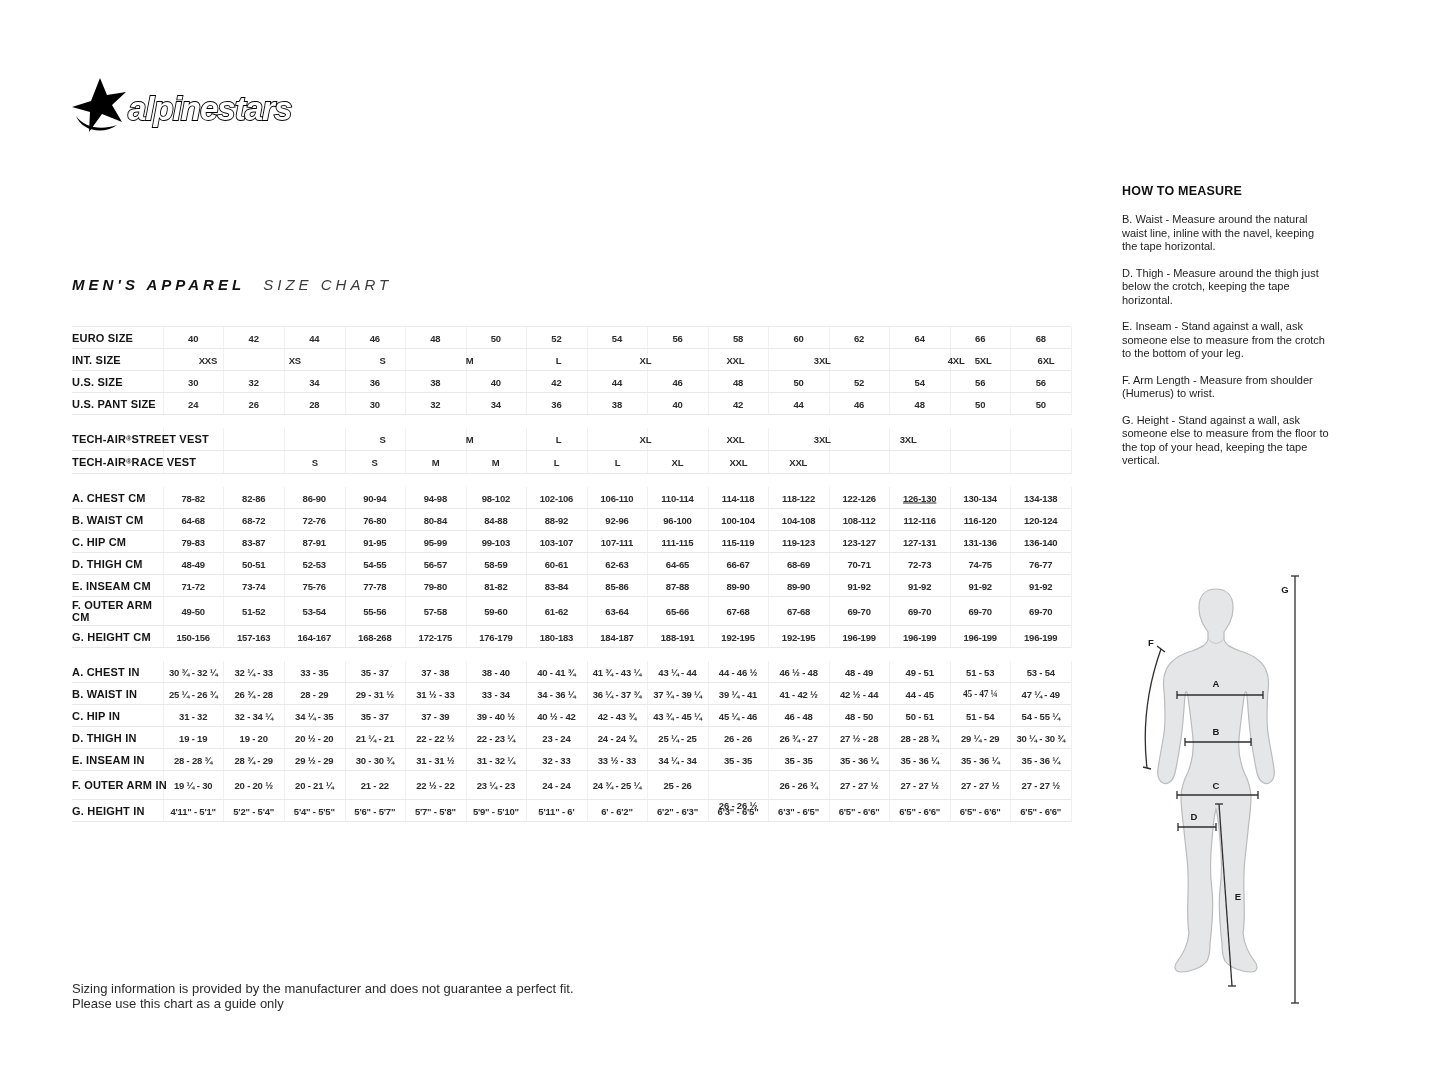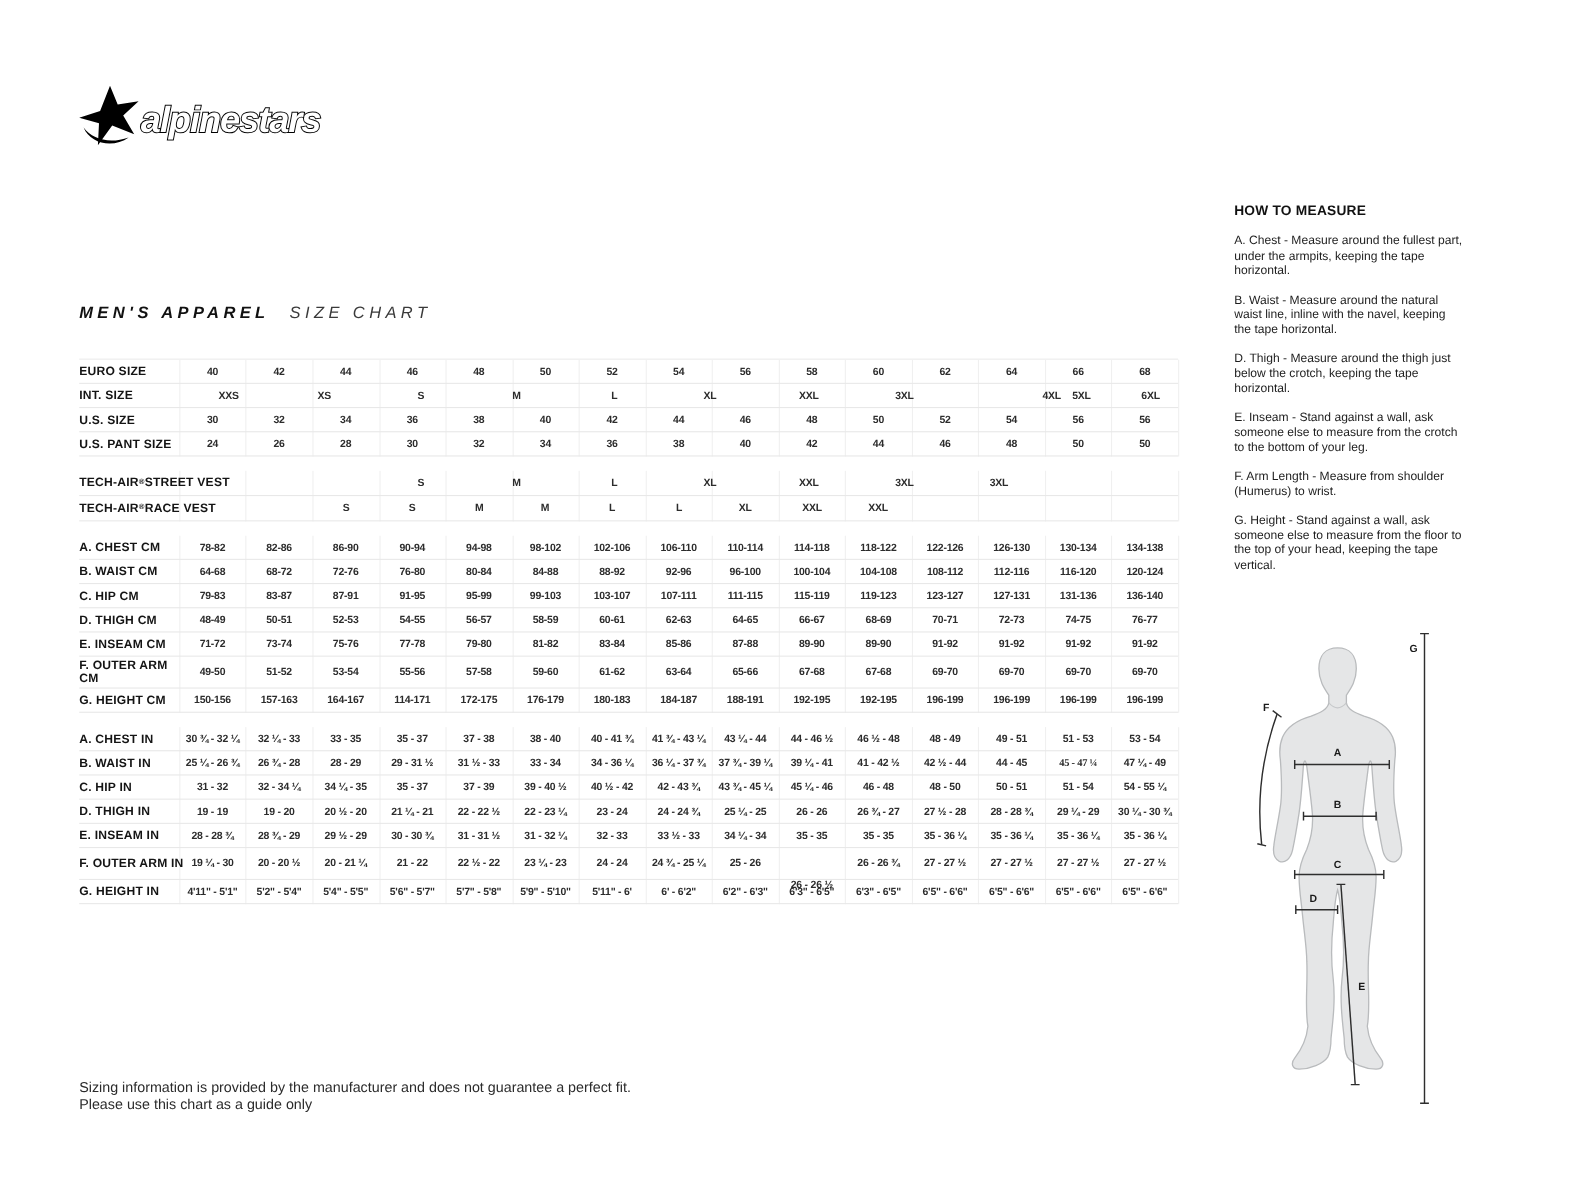--- a/index.html
+++ b/index.html
@@ -208,21 +208,21 @@
         <span class="cell" style="left: 24.25%;">86-90</span>
         <span class="cell" style="left: 30.31%;">90-94</span>
         <span class="cell" style="left: 36.37%;">94-98</span>
         <span class="cell" style="left: 42.43%;">98-102</span>
         <span class="cell" style="left: 48.49%;">102-106</span>
         <span class="cell" style="left: 54.55%;">106-110</span>
         <span class="cell" style="left: 60.61%;">110-114</span>
         <span class="cell" style="left: 66.67%;">114-118</span>
         <span class="cell" style="left: 72.73%;">118-122</span>
         <span class="cell" style="left: 78.79%;">122-126</span>
-        <span class="cell" style="left: 84.85%;">126-130</span>
+        <span class="cell" style="left: 84.85%; text-decoration: underline;">126-130</span>
         <span class="cell" style="left: 90.91%;">130-134</span>
         <span class="cell" style="left: 96.97%;">134-138</span>
       </div>
       <div class="trow">
         <span class="row-label">B. WAIST CM</span>
         <span class="cell" style="left: 12.13%;">64-68</span>
         <span class="cell" style="left: 18.19%;">68-72</span>
         <span class="cell" style="left: 24.25%;">72-76</span>
         <span class="cell" style="left: 30.31%;">76-80</span>
         <span class="cell" style="left: 36.37%;">80-84</span>
@@ -307,21 +307,21 @@
         <span class="cell" style="left: 78.79%;">69-70</span>
         <span class="cell" style="left: 84.85%;">69-70</span>
         <span class="cell" style="left: 90.91%;">69-70</span>
         <span class="cell" style="left: 96.97%;">69-70</span>
       </div>
       <div class="trow">
         <span class="row-label">G. HEIGHT CM</span>
         <span class="cell" style="left: 12.13%;">150-156</span>
         <span class="cell" style="left: 18.19%;">157-163</span>
         <span class="cell" style="left: 24.25%;">164-167</span>
-        <span class="cell" style="left: 30.31%;">114-171</span>
+        <span class="cell" style="left: 30.31%;">168-268</span>
         <span class="cell" style="left: 36.37%;">172-175</span>
         <span class="cell" style="left: 42.43%;">176-179</span>
         <span class="cell" style="left: 48.49%;">180-183</span>
         <span class="cell" style="left: 54.55%;">184-187</span>
         <span class="cell" style="left: 60.61%;">188-191</span>
         <span class="cell" style="left: 66.67%;">192-195</span>
         <span class="cell" style="left: 72.73%;">192-195</span>
         <span class="cell" style="left: 78.79%;">196-199</span>
         <span class="cell" style="left: 84.85%;">196-199</span>
         <span class="cell" style="left: 90.91%;">196-199</span>
@@ -470,21 +470,20 @@
         <span class="cell" style="left: 84.85%;">6'5" - 6'6"</span>
         <span class="cell" style="left: 90.91%;">6'5" - 6'6"</span>
         <span class="cell" style="left: 96.97%;">6'5" - 6'6"</span>
       </div>
     </div>
   </div>
 
 <div class="measure-col">
   <div class="measure-heading">HOW TO MEASURE</div>
   <div id="measure-items">
-      <p>A. Chest - Measure around the fullest part, under the armpits, keeping the tape horizontal.</p>
       <p>B. Waist - Measure around the natural waist line, inline with the navel, keeping the tape horizontal.</p>
       <p>D. Thigh - Measure around the thigh just below the crotch, keeping the tape horizontal.</p>
       <p>E. Inseam - Stand against a wall, ask someone else to measure from the crotch to the bottom of your leg.</p>
       <p>F. Arm Length - Measure from shoulder (Humerus) to wrist.</p>
       <p>G. Height - Stand against a wall, ask someone else to measure from the floor to the top of your head, keeping the tape vertical.</p>
     </div>
 </div>
 
 <div class="figure-wrap">
   <svg width="205" height="460" viewBox="0 0 205 460">

